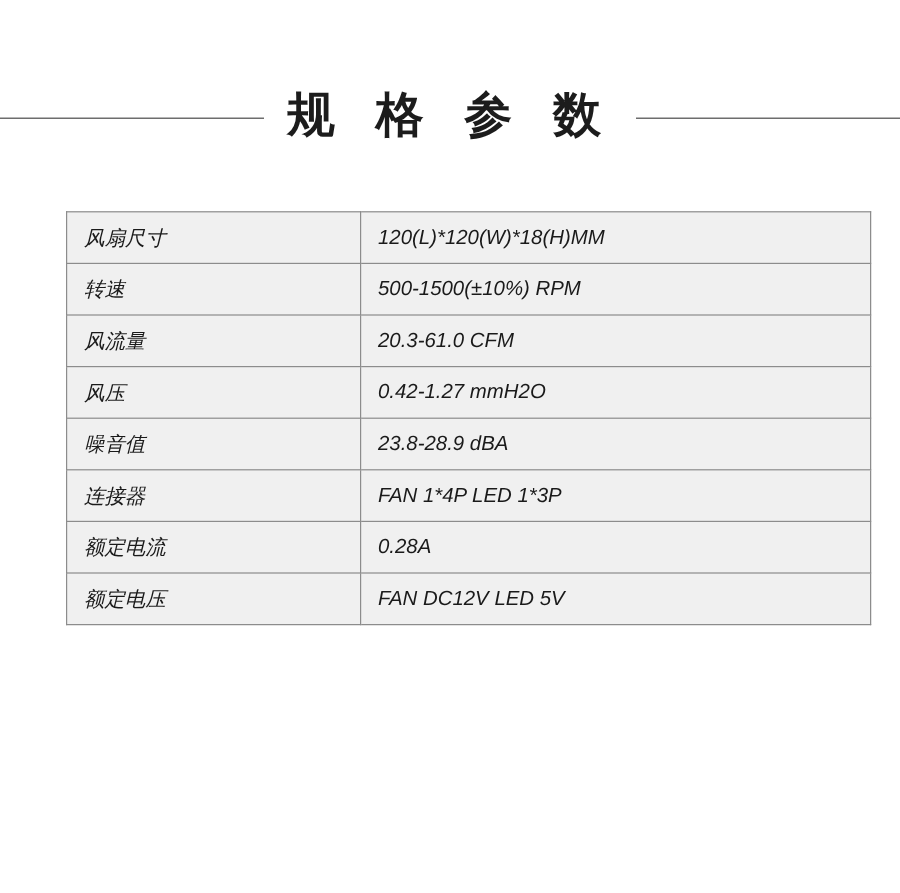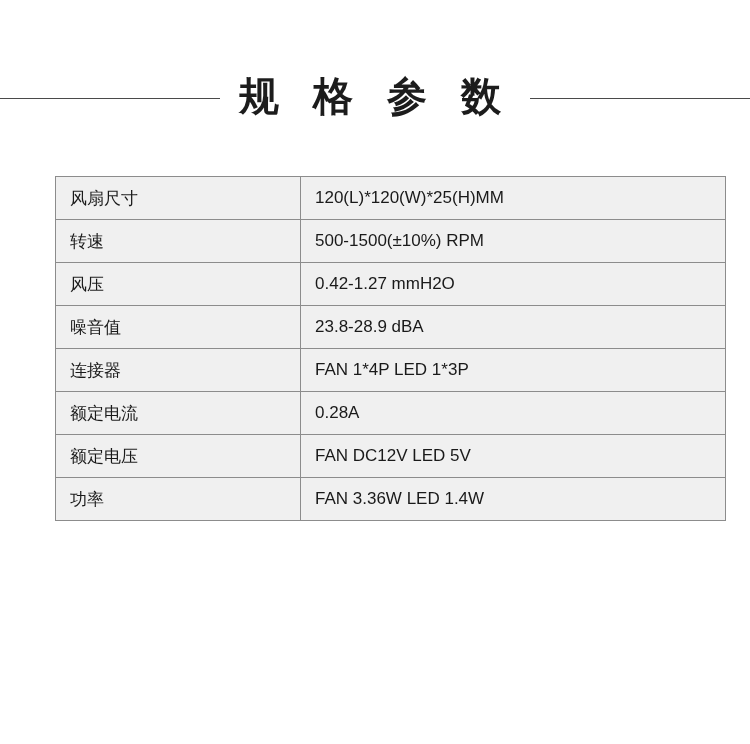--- a/index.html
+++ b/index.html
@@ -70,20 +70,21 @@
   }
   table.spec td {
     border: 1px solid #8c8c8c;
     height: 42px;
     padding: 0 0 0 14px;
     font-size: 17px;
     color: #1a1a1a;
     vertical-align: middle;
     background: #f0f0f0;
     font-family: "DejaVu Sans", "Liberation Sans", sans-serif;
+    font-style: italic;
   }
   table.spec td.label {
     width: 230px;
   }
   table.spec td.value {
     width: 410px;
     font-family: "Liberation Sans", sans-serif;
   }
 </style>
 </head>
@@ -95,25 +96,29 @@
     <div class="title-rule left"></div>
     <div class="title-text">规 格 参 数</div>
     <div class="title-rule right"></div>
   </div>
 
   <div class="spec-table-wrap">
     <table class="spec">
       <tbody>
         <tr>
           <td class="label">风扇尺寸</td>
-          <td class="value">120(L)*120(W)*25(H)MM</td>
+          <td class="value">120(L)*120(W)*18(H)MM</td>
         </tr>
         <tr>
           <td class="label">转速</td>
           <td class="value">500-1500(±10%) RPM</td>
+        </tr>
+        <tr>
+          <td class="label">风流量</td>
+          <td class="value">20.3-61.0 CFM</td>
         </tr>
         <tr>
           <td class="label">风压</td>
           <td class="value">0.42-1.27 mmH2O</td>
         </tr>
         <tr>
           <td class="label">噪音值</td>
           <td class="value">23.8-28.9 dBA</td>
         </tr>
         <tr>
@@ -121,21 +126,17 @@
           <td class="value">FAN 1*4P LED 1*3P</td>
         </tr>
         <tr>
           <td class="label">额定电流</td>
           <td class="value">0.28A</td>
         </tr>
         <tr>
           <td class="label">额定电压</td>
           <td class="value">FAN DC12V LED 5V</td>
         </tr>
-        <tr>
-          <td class="label">功率</td>
-          <td class="value">FAN 3.36W LED 1.4W</td>
-        </tr>
       </tbody>
     </table>
   </div>
 
 </div>
 
 </body></html>

